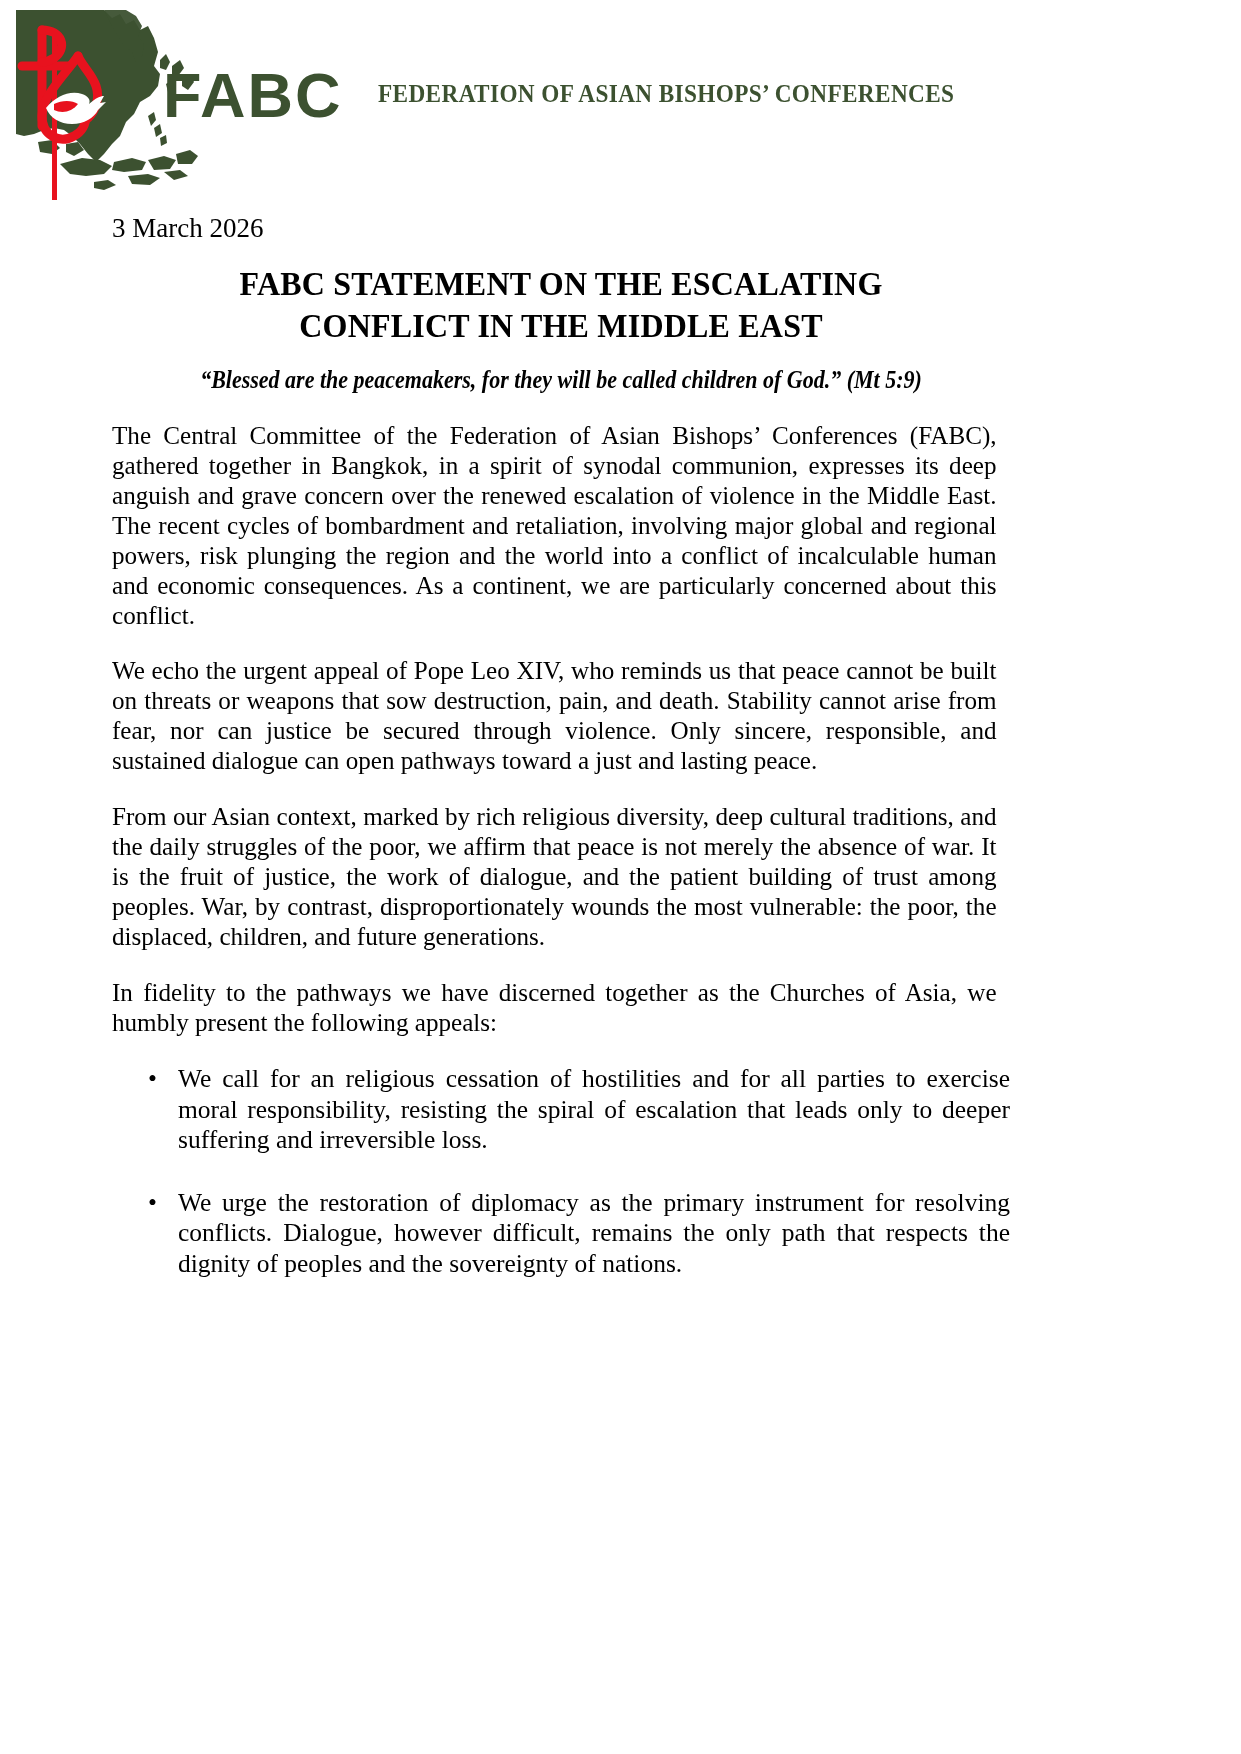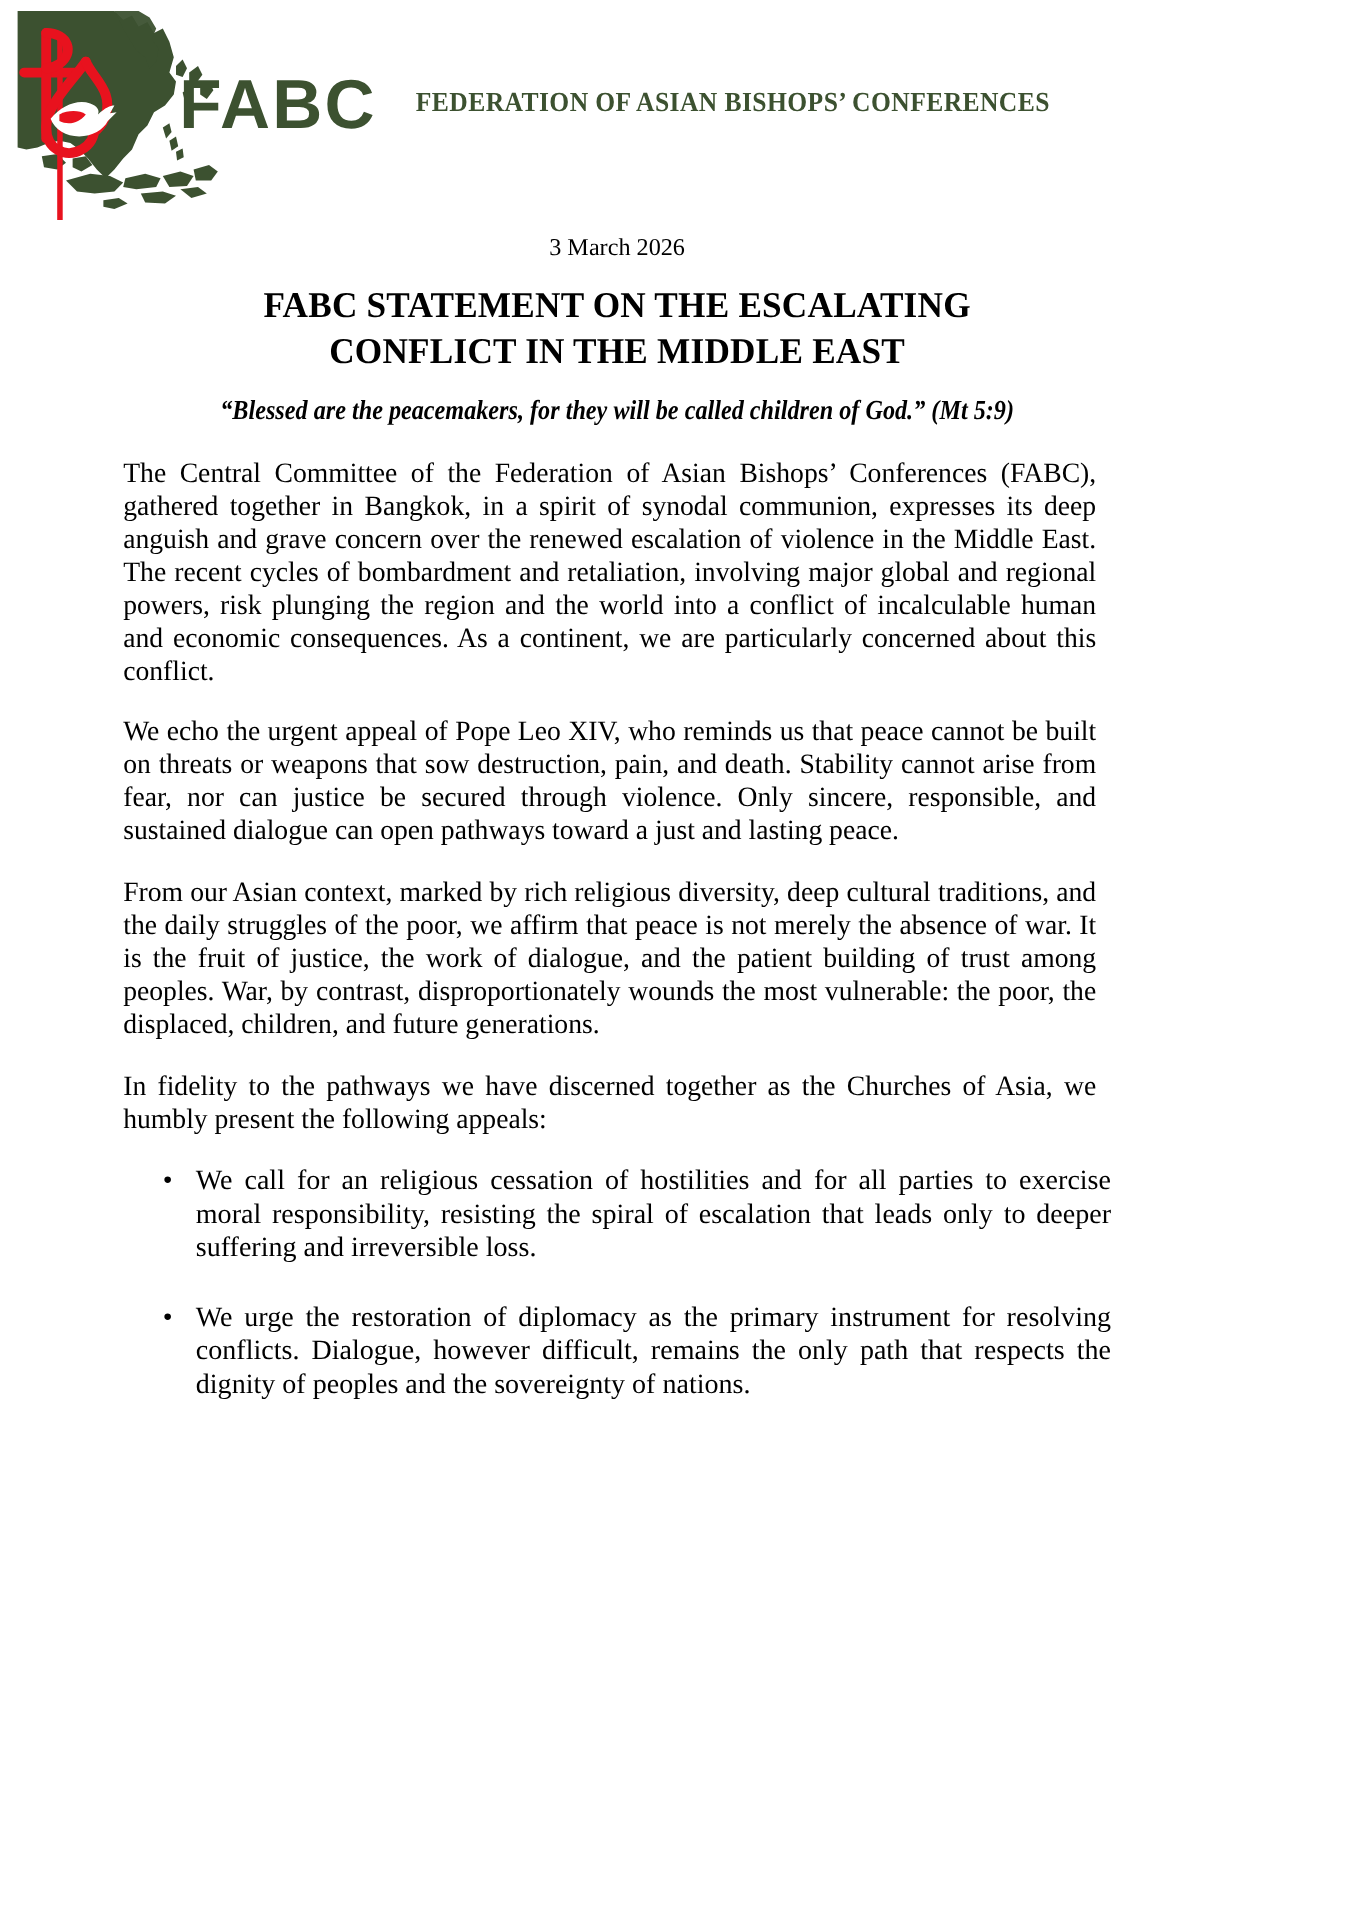--- a/index.html
+++ b/index.html
@@ -73,22 +73,22 @@
 
   
   .content {
     position: absolute;
     left: 112px;
     top: 212px;
     width: 898px;
   }
 
   .doc-date {
-    text-align: center;
-    font-size: 22px;
+    text-align: left;
+    font-size: 27px;
     line-height: 1.2;
     margin: 0 0 20px 0;
   }
 
   .doc-title {
     text-align: center;
     font-weight: bold;
     font-size: 33px;
     line-height: 1.26;
     letter-spacing: 0.2px;

